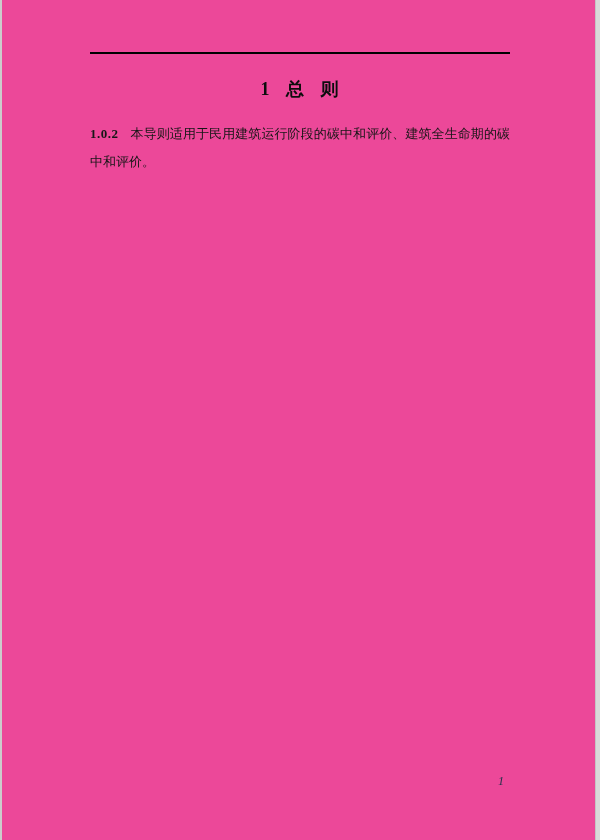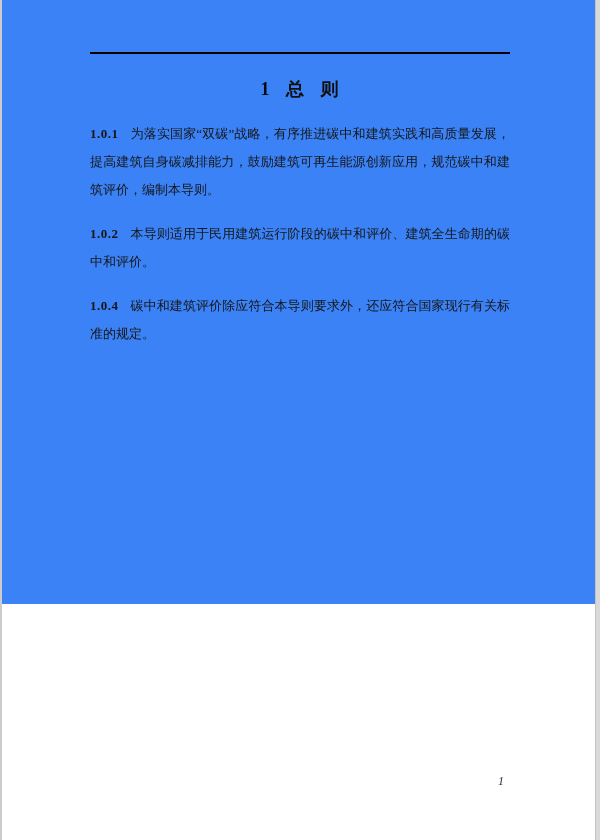--- a/index.html
+++ b/index.html
@@ -4,22 +4,22 @@
 <style>
   * { margin: 0; padding: 0; box-sizing: border-box; }
   html, body {
     width: 600px; height: 840px;
     background: #ffffff;
     overflow: hidden;
     font-family: "Liberation Serif", serif;
   }
   .page {
     position: relative;
-    width: 600px; height: 604px;
-    background: #3b82f6;
+    width: 600px; height: 840px;
+    background: #ec4899;
   }
   .edge-left {
     position: absolute;
     left: 0; top: 0;
     width: 2px; height: 840px;
     background: #cccccc;
   }
   .edge-right {
     position: absolute;
     right: 0; top: 0;
@@ -79,30 +79,24 @@
 
   <div class="edge-left"></div>
   <div class="edge-right"></div>
 
   <div class="content">
 
     <div class="rule"></div>
 
     <h1 class="chapter-title">1 总 则</h1>
 
-    <p class="clause">
-      <span class="num">1.0.1</span><span class="txt">为落实国家“双碳”战略，有序推进碳中和建筑实践和高质量发展，提高建筑自身碳减排能力，鼓励建筑可再生能源创新应用，规范碳中和建筑评价，编制本导则。</span>
-    </p>
 
     <p class="clause">
       <span class="num">1.0.2</span><span class="txt">本导则适用于民用建筑运行阶段的碳中和评价、建筑全生命期的碳中和评价。</span>
     </p>
 
 
-    <p class="clause">
-      <span class="num">1.0.4</span><span class="txt">碳中和建筑评价除应符合本导则要求外，还应符合国家现行有关标准的规定。</span>
-    </p>
 
   </div>
 
   <div class="pageno">1</div>
 
 </div>
 
 </body></html>

